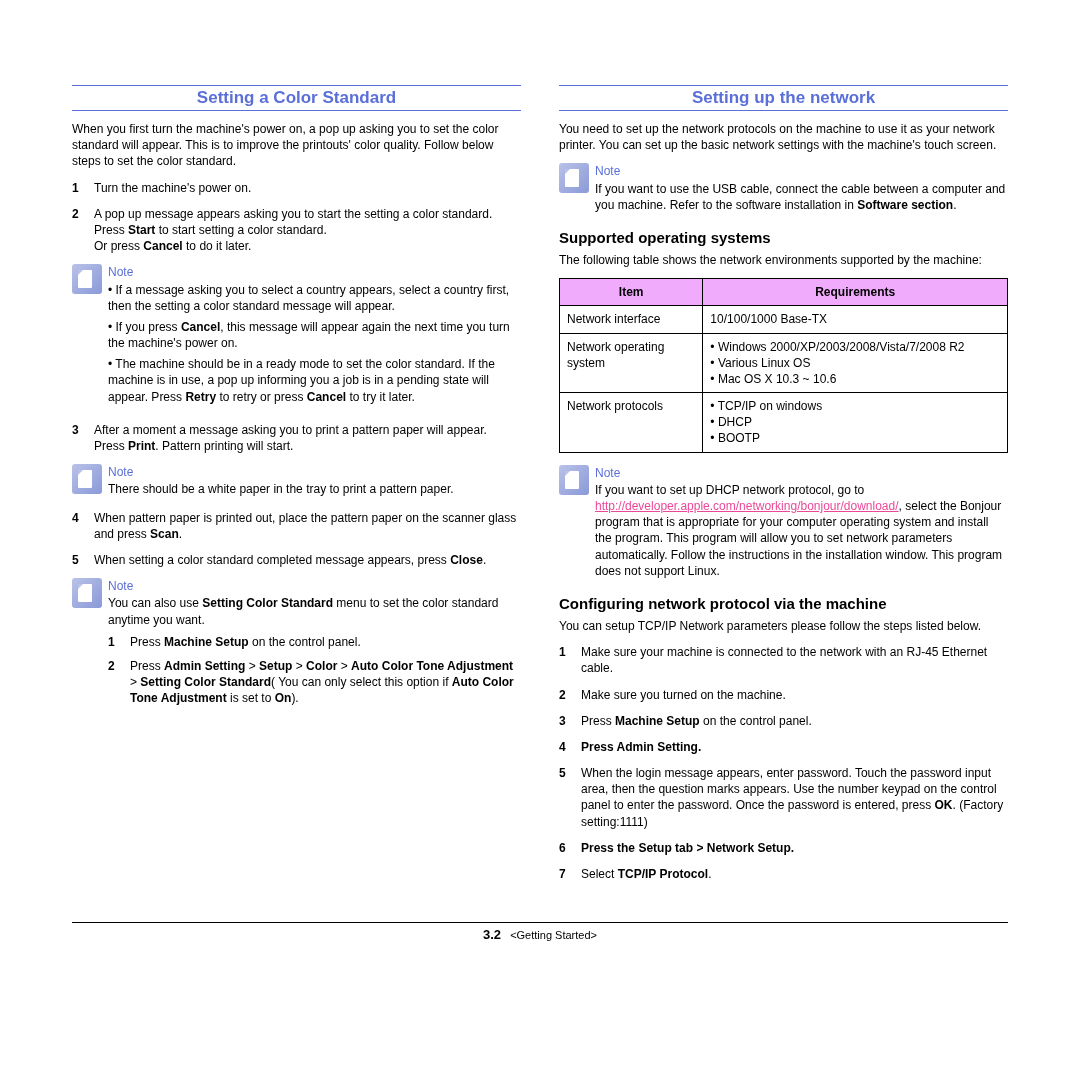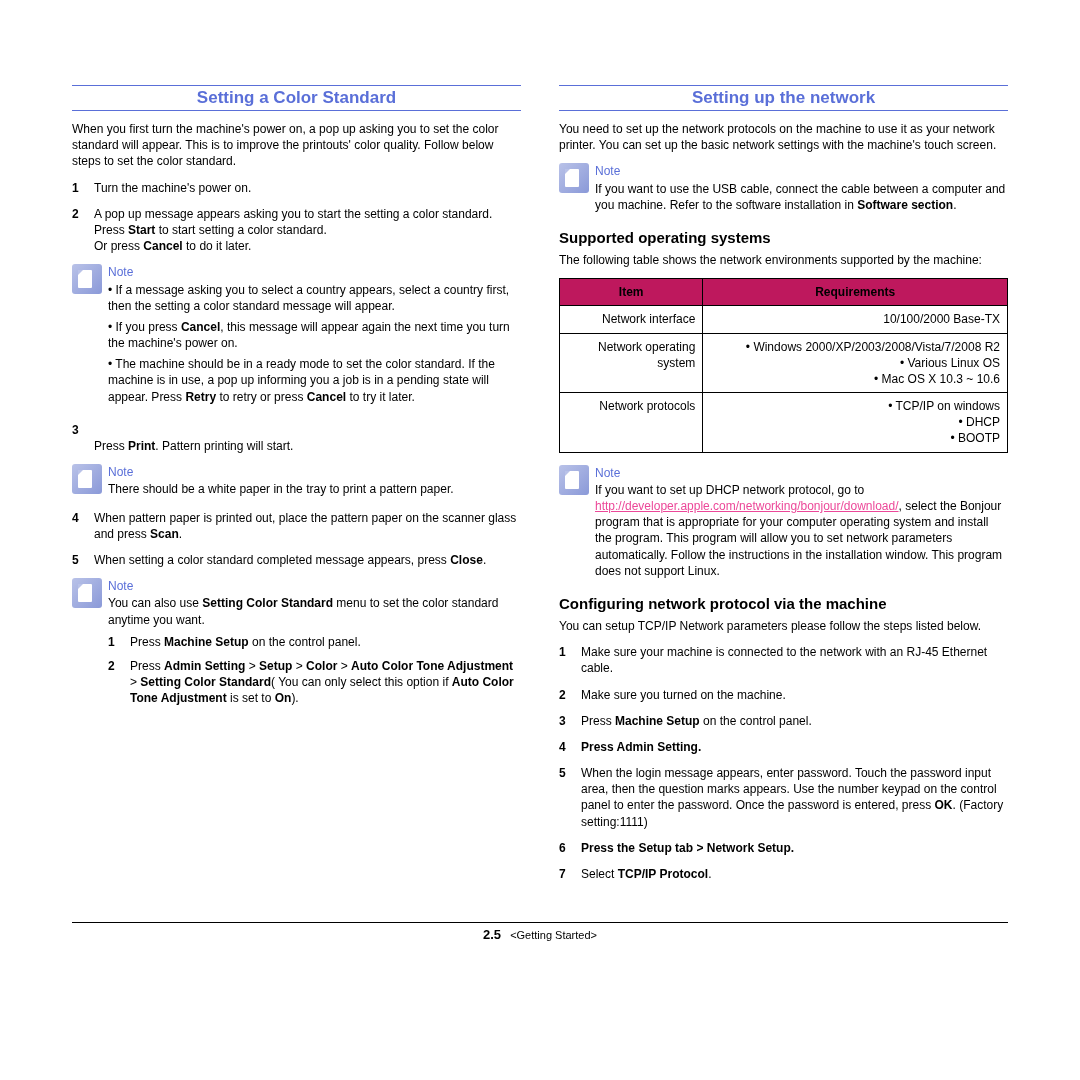--- a/index.html
+++ b/index.html
@@ -19,22 +19,22 @@
 ol.sub>li>.bd{flex:1}
 .note{display:flex;margin:6px 0 12px}
 .note .ic{width:30px;height:30px;flex-shrink:0;margin-right:6px;background:linear-gradient(135deg,#b9c2e8,#8a99d8);border-radius:3px;position:relative}
 .note .ic::after{content:"";position:absolute;left:6px;top:6px;width:14px;height:18px;background:#fff;border-radius:1px}
 .note .ic::before{content:"";position:absolute;left:6px;top:6px;width:0;height:0;border-left:5px solid #b9c2e8;border-bottom:5px solid transparent;z-index:1}
 .note .nb{flex:1;line-height:1.35}
 .note .nt{color:#5a6fd8;font-weight:normal;margin-bottom:1px}
 .note ul{list-style:none;padding:0}
 .note ul li{margin-bottom:5px}
 table{border-collapse:collapse;width:100%;margin:6px 0 12px}
-th,td{border:1px solid #000;padding:5px 7px;font-size:12px;text-align:right;vertical-align:top;line-height:1.35}
-th{background:#be185d;font-weight:bold;text-align:center}
+th,td{border:1px solid #000;padding:5px 7px;font-size:12px;text-align:left;vertical-align:top;line-height:1.35}
+th{background:#f0abfc;font-weight:bold;text-align:center}
 td ul{list-style:none;padding:0}
 td ul li::before{content:"•  "}
 a{color:#ec4899;}
 .foot{border-top:1px solid #000;margin-top:30px;text-align:center;padding-top:4px;font-size:11px}
 .foot .pg{font-weight:bold;font-size:13px;margin-right:6px}
 b{font-weight:bold}
 </style>
 </head>
 <body>
 
@@ -68,21 +68,21 @@
           <li><span>• If you press </span><b>Cancel</b><span>, this message will appear again the next time you turn the machine's power on.</span></li>
           <li><span>• The machine should be in a ready mode to set the color standard. If the machine is in use, a pop up informing you a job is in a pending state will appear. Press </span><b>Retry</b><span> to retry or press </span><b>Cancel</b><span> to try it later.</span></li>
         </ul>
       </div>
     </div>
 
     <ol class="num">
       <li>
           <span class="n">3</span>
           <span class="bd">
-        <br>
+        <span>After a moment a message asking you to print a pattern paper will appear.</span><br>
         <span>Press </span><b>Print</b><span>. Pattern printing will start.</span>
       </span>
         </li>
     </ol>
 
     <div class="note">
       <div class="ic"></div>
       <div class="nb">
         <div class="nt">Note</div>
         <div>There should be a white paper in the tray to print a pattern paper.</div>
@@ -139,21 +139,21 @@
     <p class="para">The following table shows the network environments supported by the machine:</p>
 
     <table>
       <tbody>
           <tr>
         <th style="width:32%">Item</th>
         <th>Requirements</th>
       </tr>
       <tr>
         <td>Network interface</td>
-        <td>10/100/2000 Base-TX</td>
+        <td>10/100/1000 Base-TX</td>
       </tr>
       <tr>
         <td>Network operating system</td>
         <td>
               <ul>
           <li>Windows 2000/XP/2003/2008/Vista/7/2008 R2</li>
           <li>Various Linux OS</li>
           <li>Mac OS X 10.3 ~ 10.6</li>
         </ul>
             </td>
@@ -209,15 +209,15 @@
         </li>
       <li>
           <span class="n">7</span>
           <span class="bd"><span>Select </span><b>TCP/IP Protocol</b><span>.</span></span>
         </li>
     </ol>
   </div>
 </div>
 
 <div class="foot">
-  <span class="pg">2.5</span>
+  <span class="pg">3.2</span>
   <span>&lt;Getting Started&gt;</span>
 </div>
 
 </body></html>

